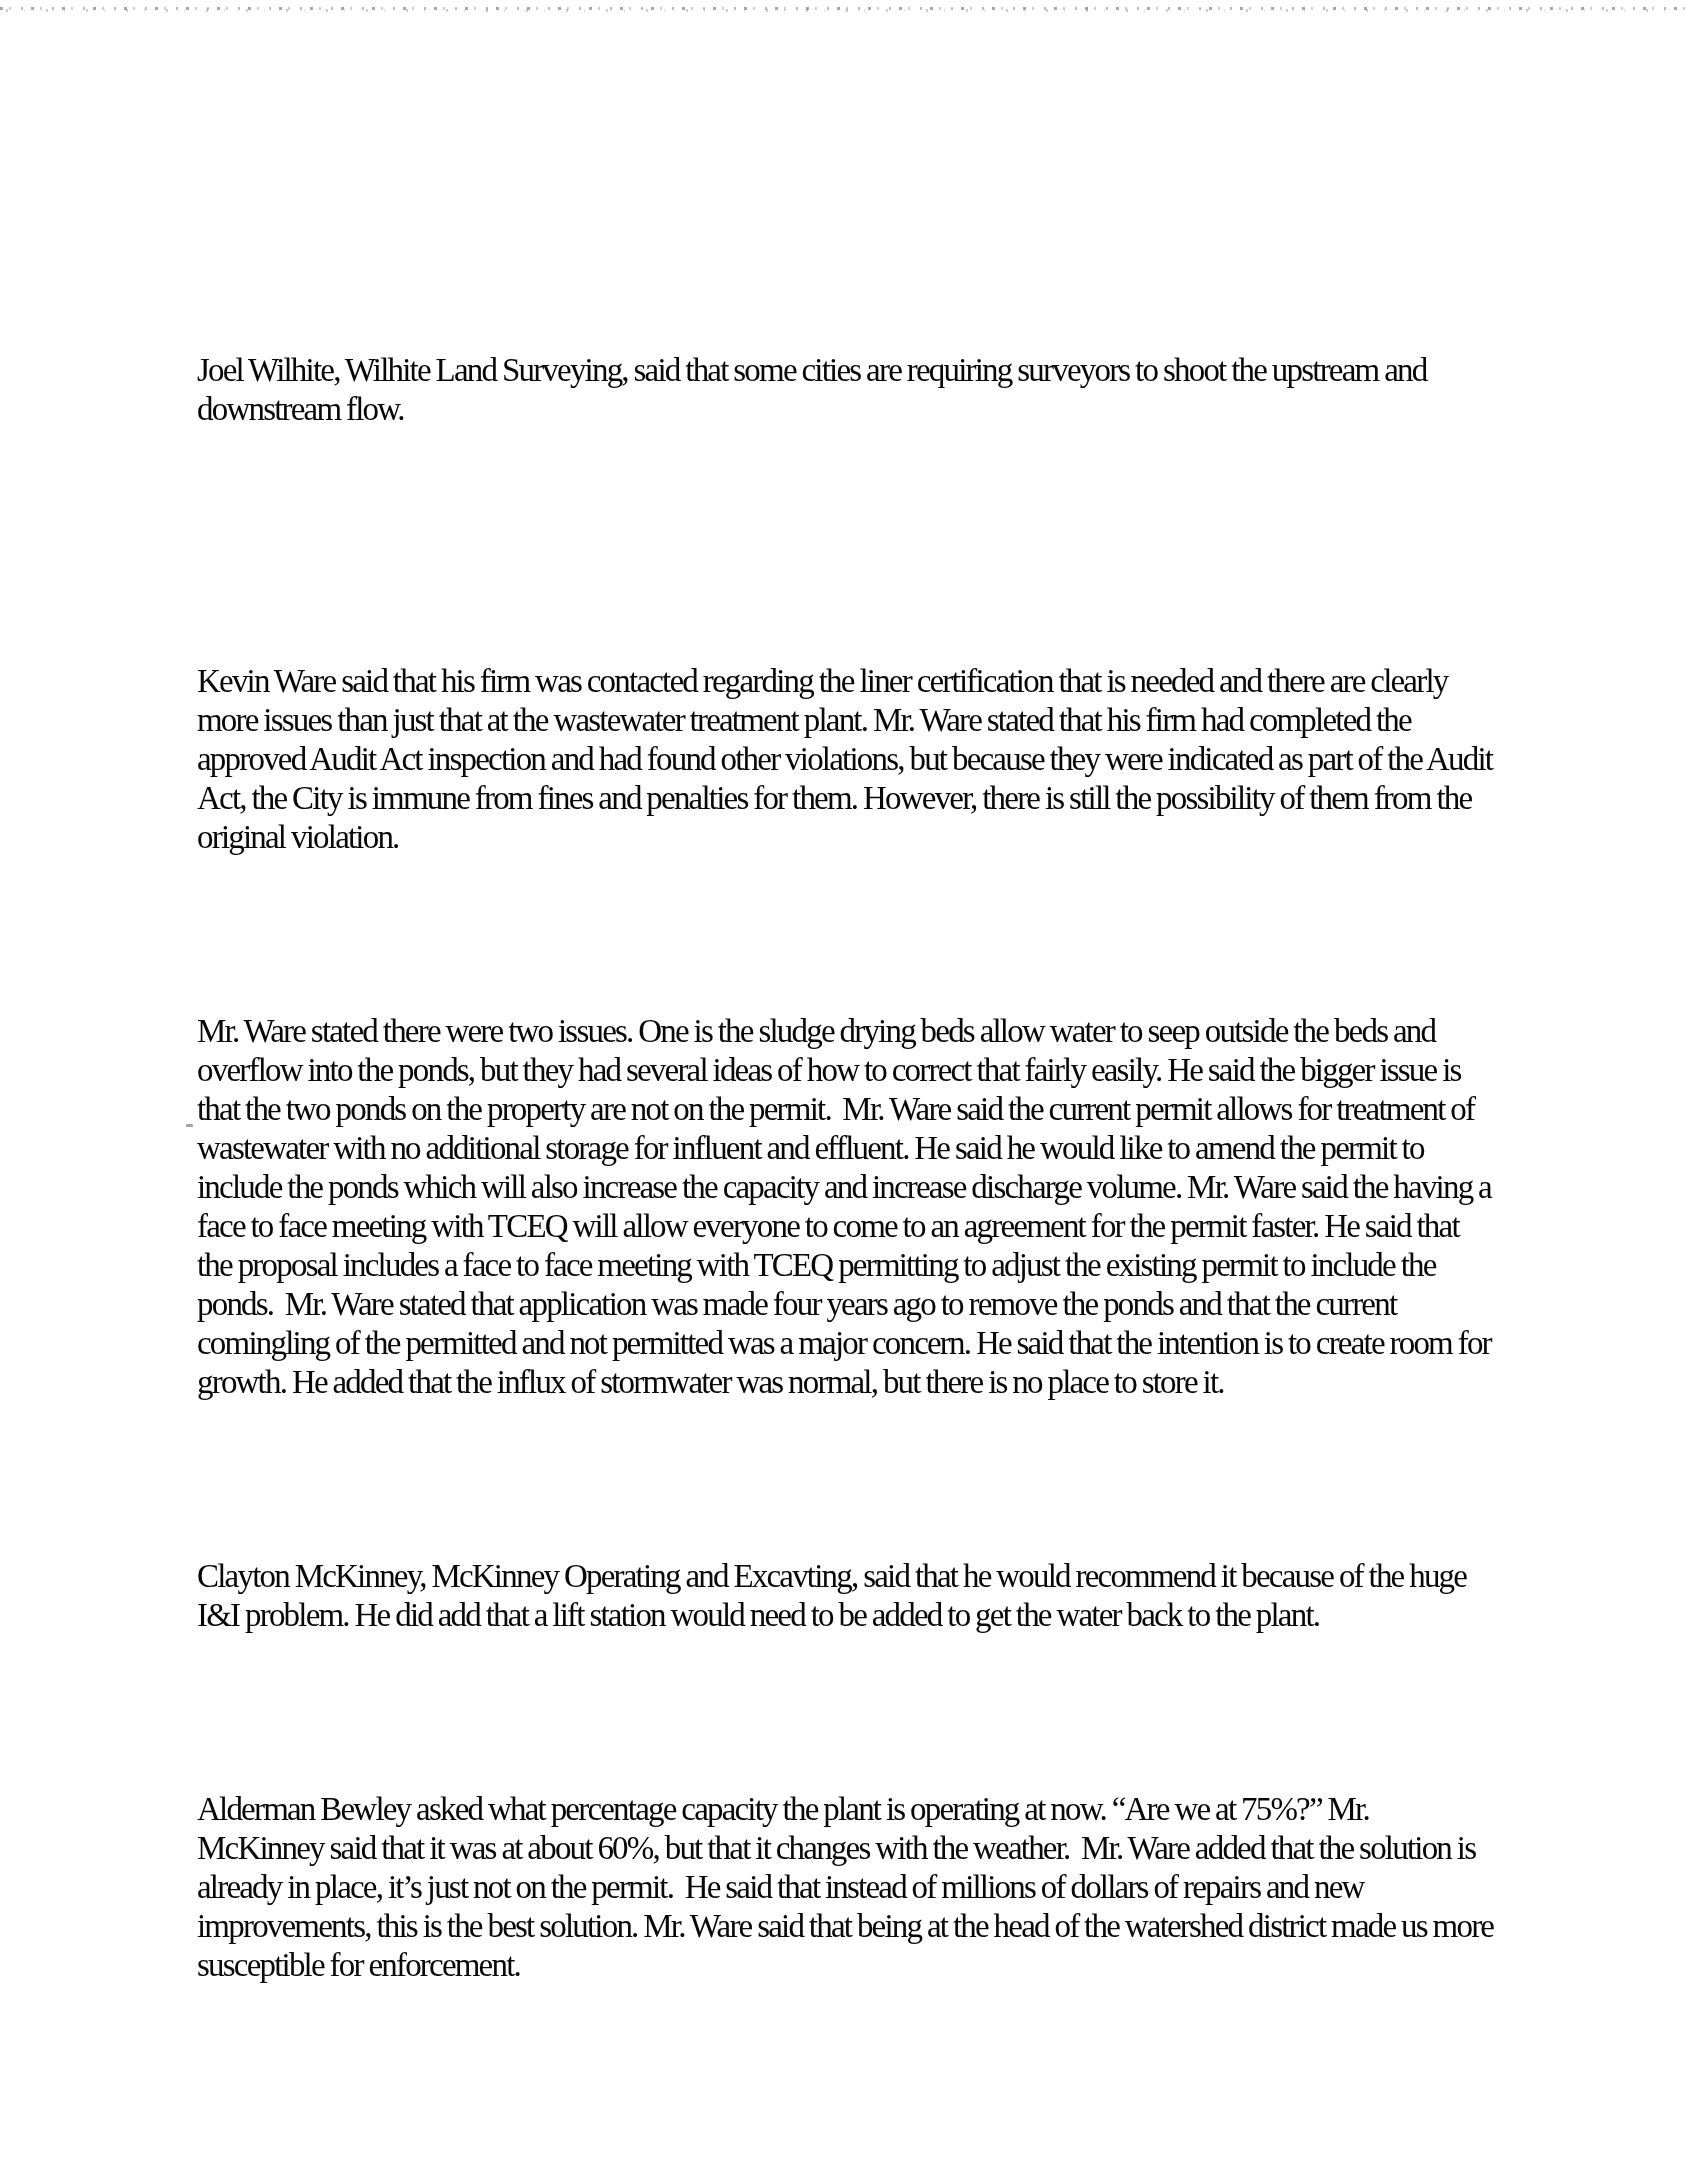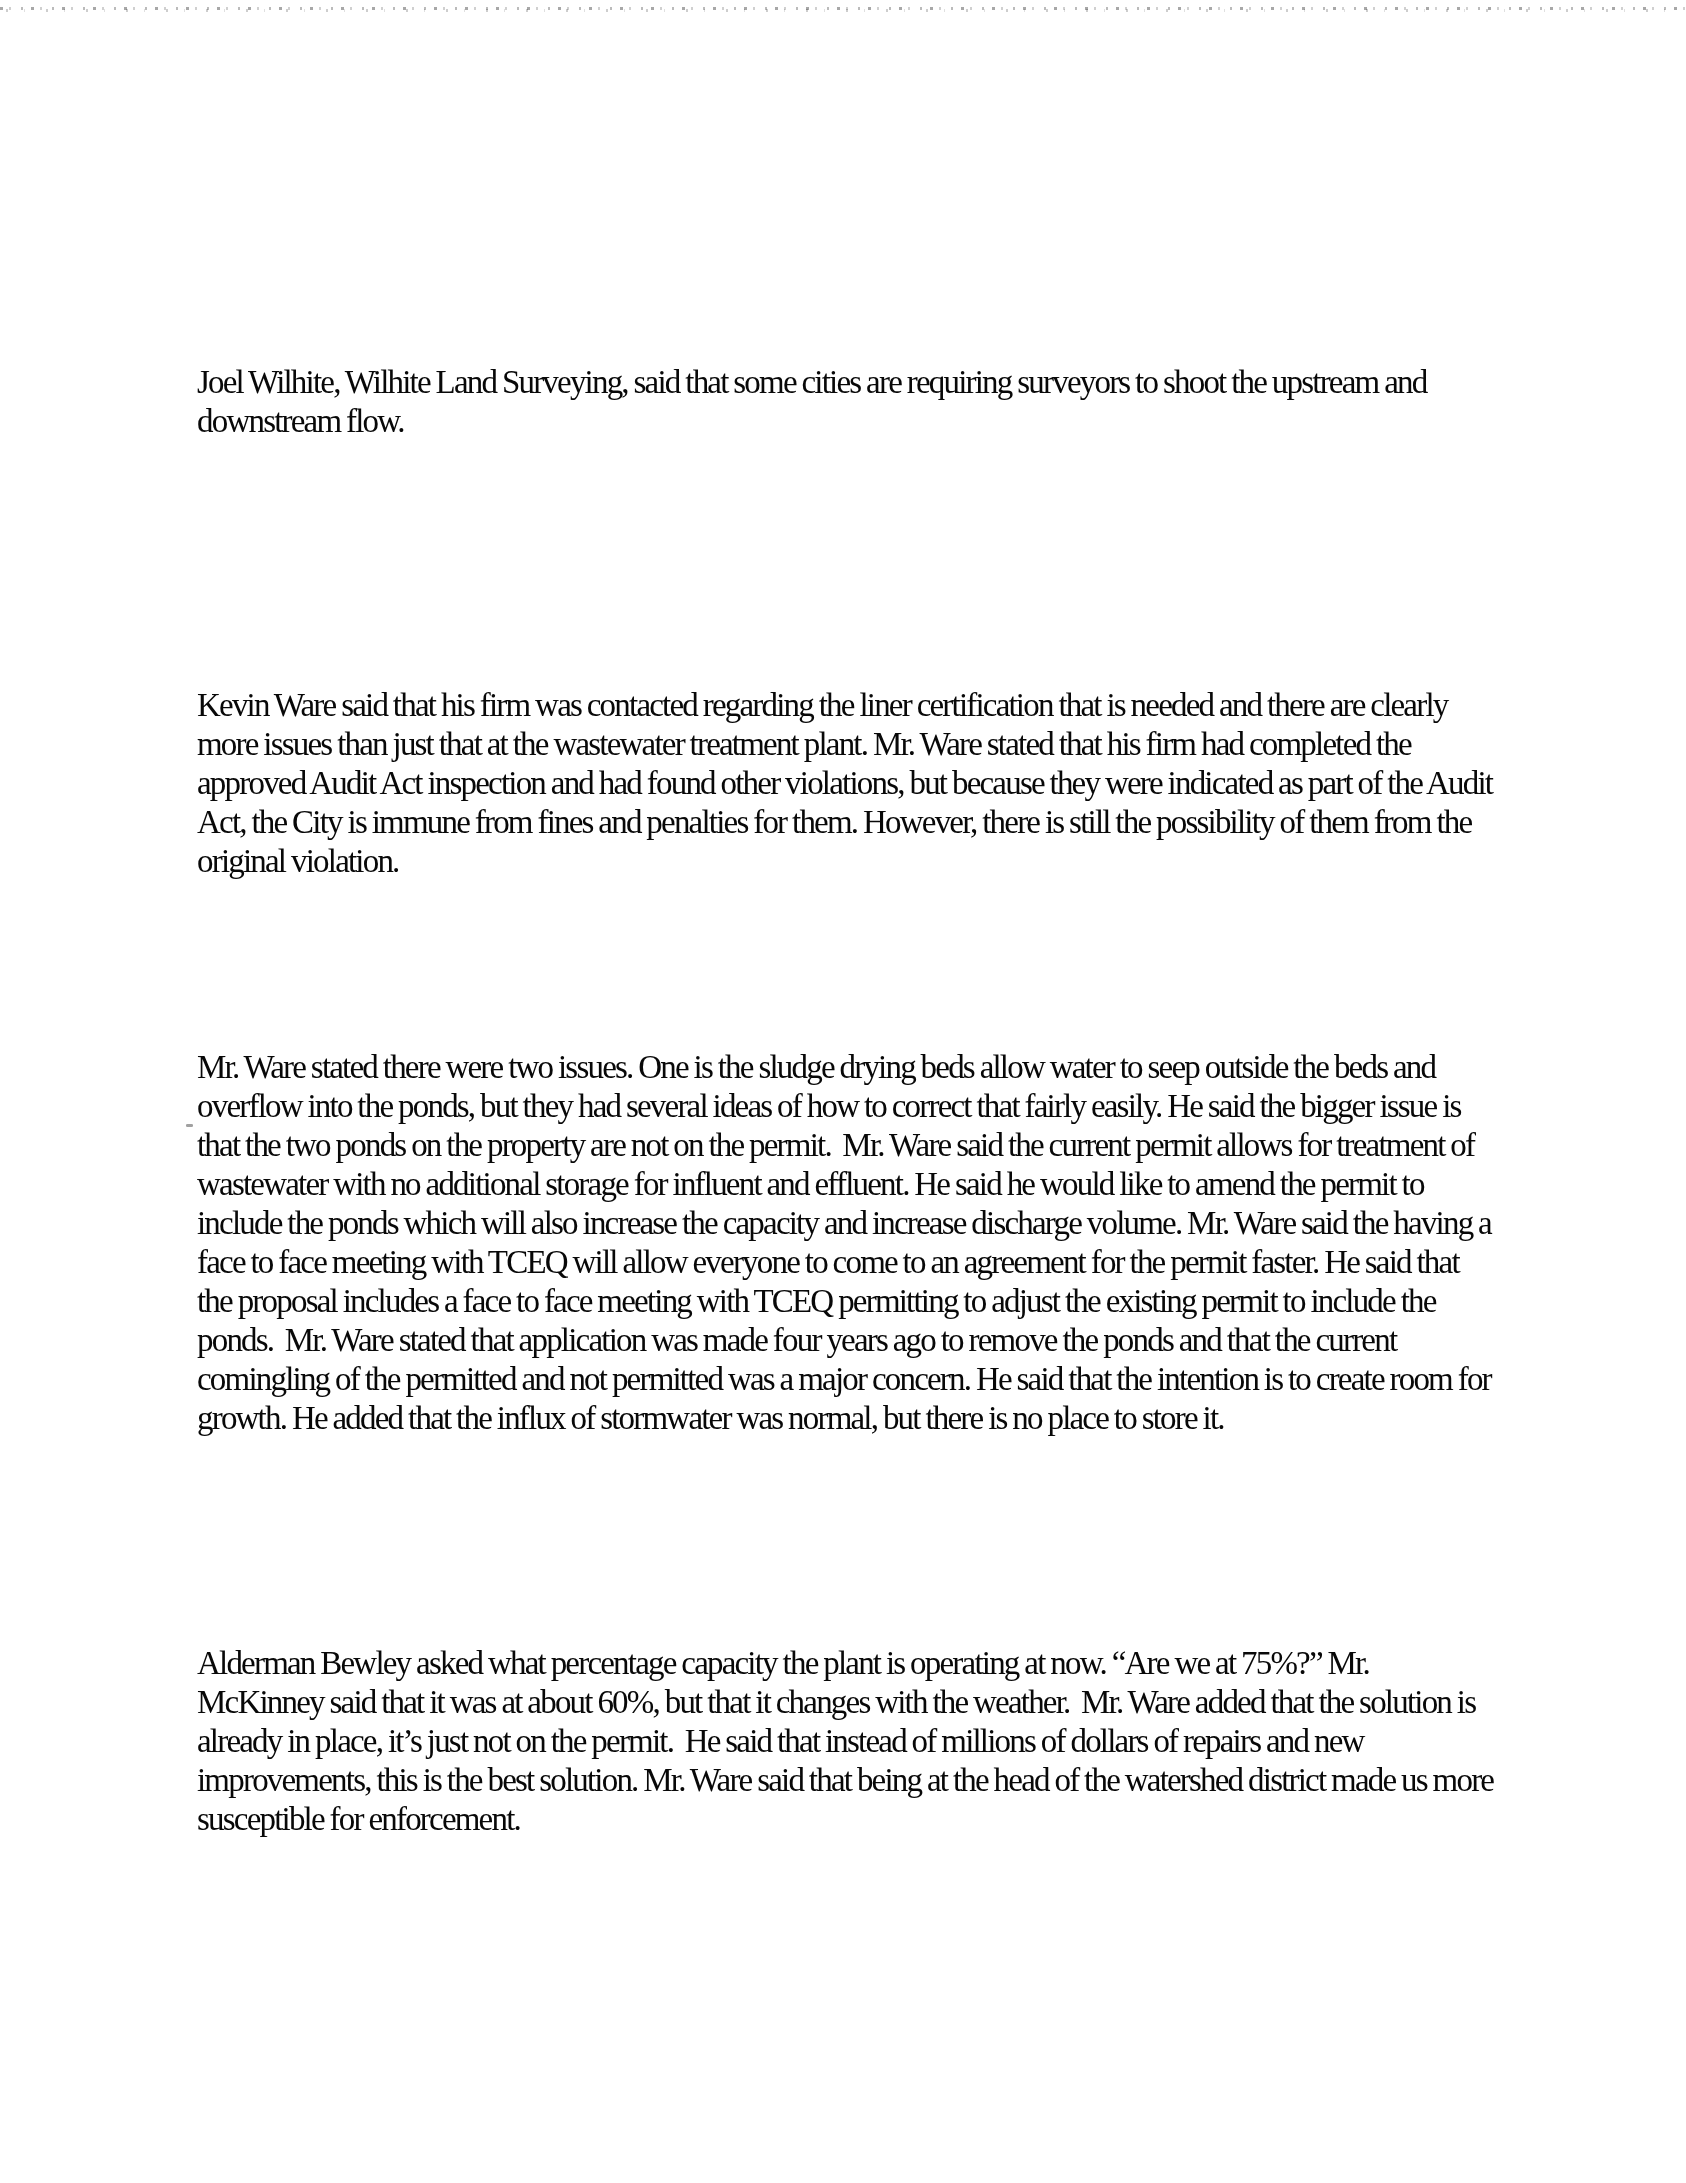--- a/index.html
+++ b/index.html
@@ -66,21 +66,21 @@
     top: 230px;
     width: 1298px;
     font-size: 33px;
     line-height: 39px;
     letter-spacing: -1.8px;
     word-spacing: -0.7px;
     text-align: left;
     white-space: pre-wrap;
   }
   .para {
-    margin: 16px 0 34px 0;
+    margin: 4px 0 34px 0;
   }
   .para.bold-head {
     font-weight: bold;
   }
   .para.item-head {
     margin-top: 66px;
   }
   .bold-label {
     font-weight: bold;
   }
@@ -99,20 +99,21 @@
 <div class="content">
 
   <p class="para">Joel Wilhite, Wilhite Land Surveying, said that some cities are requiring surveyors to shoot the upstream and downstream flow.</p>
 
 
 
   <p class="para">Kevin Ware said that his firm was contacted regarding the liner certification that is needed and there are clearly more issues than just that at the wastewater treatment plant. Mr. Ware stated that his firm had completed the approved Audit Act inspection and had found other violations, but because they were indicated as part of the Audit Act, the City is immune from fines and penalties for them. However, there is still the possibility of them from the original violation.</p>
 
   <p class="para">Mr. Ware stated there were two issues. One is the sludge drying beds allow water to seep outside the beds and overflow into the ponds, but they had several ideas of how to correct that fairly easily. He said the bigger issue is that the two ponds on the property are not on the permit.  Mr. Ware said the current permit allows for treatment of wastewater with no additional storage for influent and effluent. He said he would like to amend the permit to include the ponds which will also increase the capacity and increase discharge volume. Mr. Ware said the having a face to face meeting with TCEQ will allow everyone to come to an agreement for the permit faster. He said that the proposal includes a face to face meeting with TCEQ permitting to adjust the existing permit to include the ponds.  Mr. Ware stated that application was made four years ago to remove the ponds and that the current comingling of the permitted and not permitted was a major concern. He said that the intention is to create room for growth. He added that the influx of stormwater was normal, but there is no place to store it.</p>
 
+  <p class="para">Clayton McKinney, McKinney Operating and Excavting, said that he would recommend it because of the huge I&amp;I problem. He did add that a lift station would need to be added to get the water back to the plant.</p>
 
   <p class="para">Alderman Bewley asked what percentage capacity the plant is operating at now. “Are we at 75%?” Mr. McKinney said that it was at about 60%, but that it changes with the weather.  Mr. Ware added that the solution is already in place, it’s just not on the permit.  He said that instead of millions of dollars of repairs and new improvements, this is the best solution. Mr. Ware said that being at the head of the watershed district made us more susceptible for enforcement.</p>
 
   
 
   
 
 </div>
 
 

